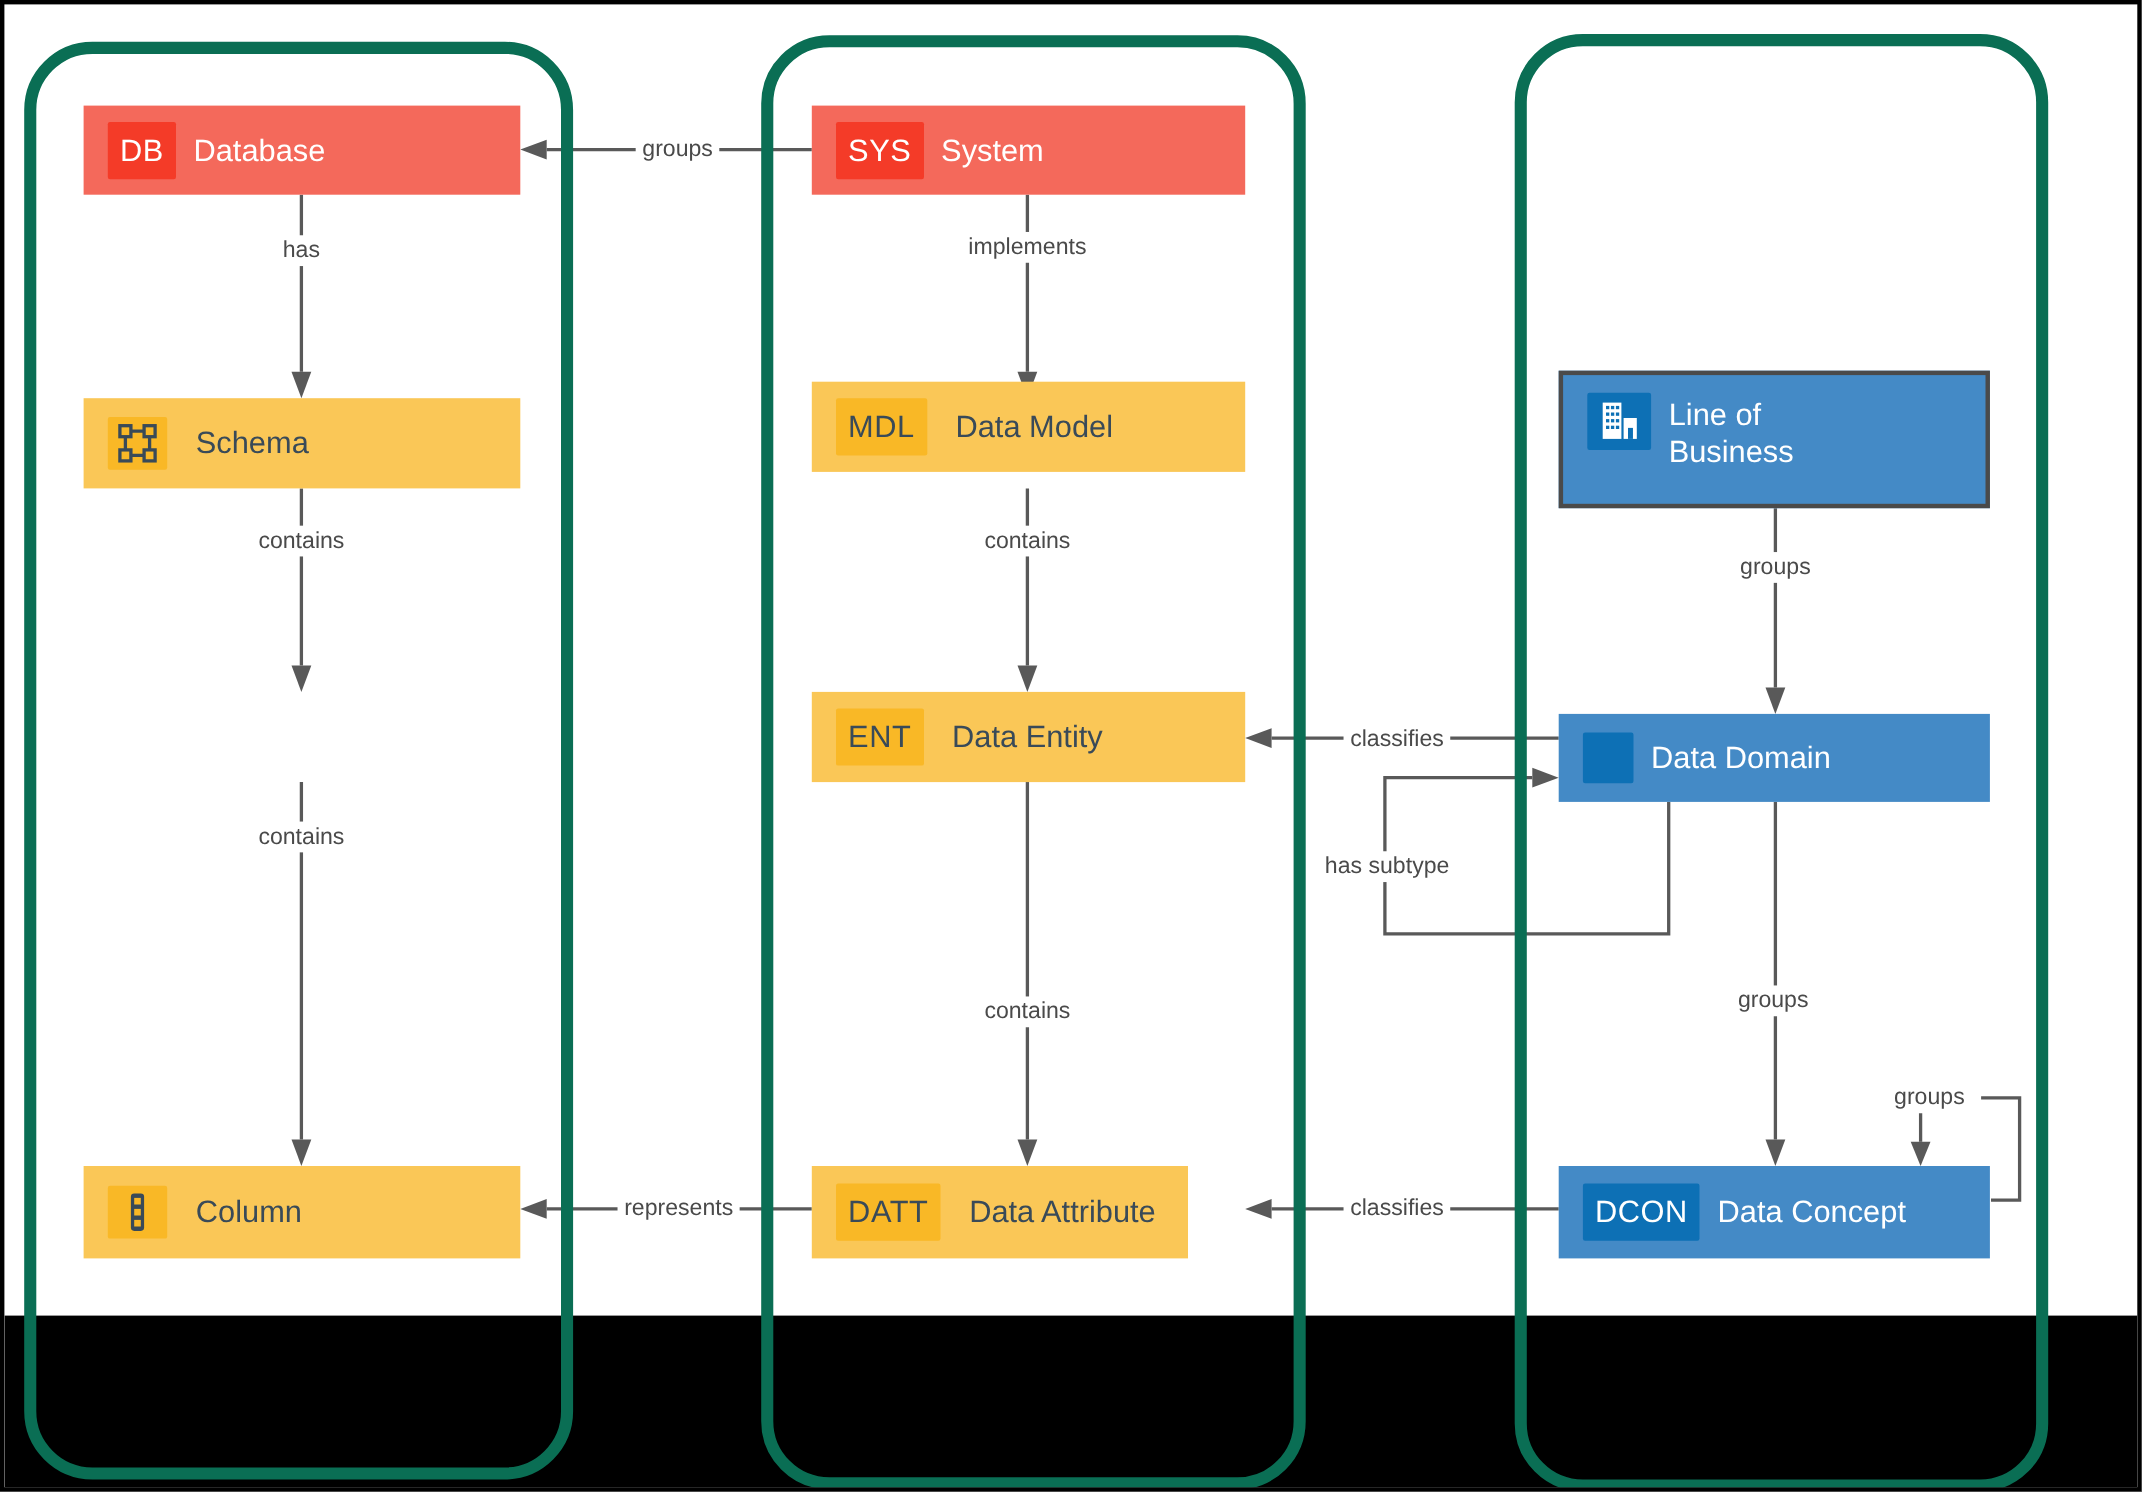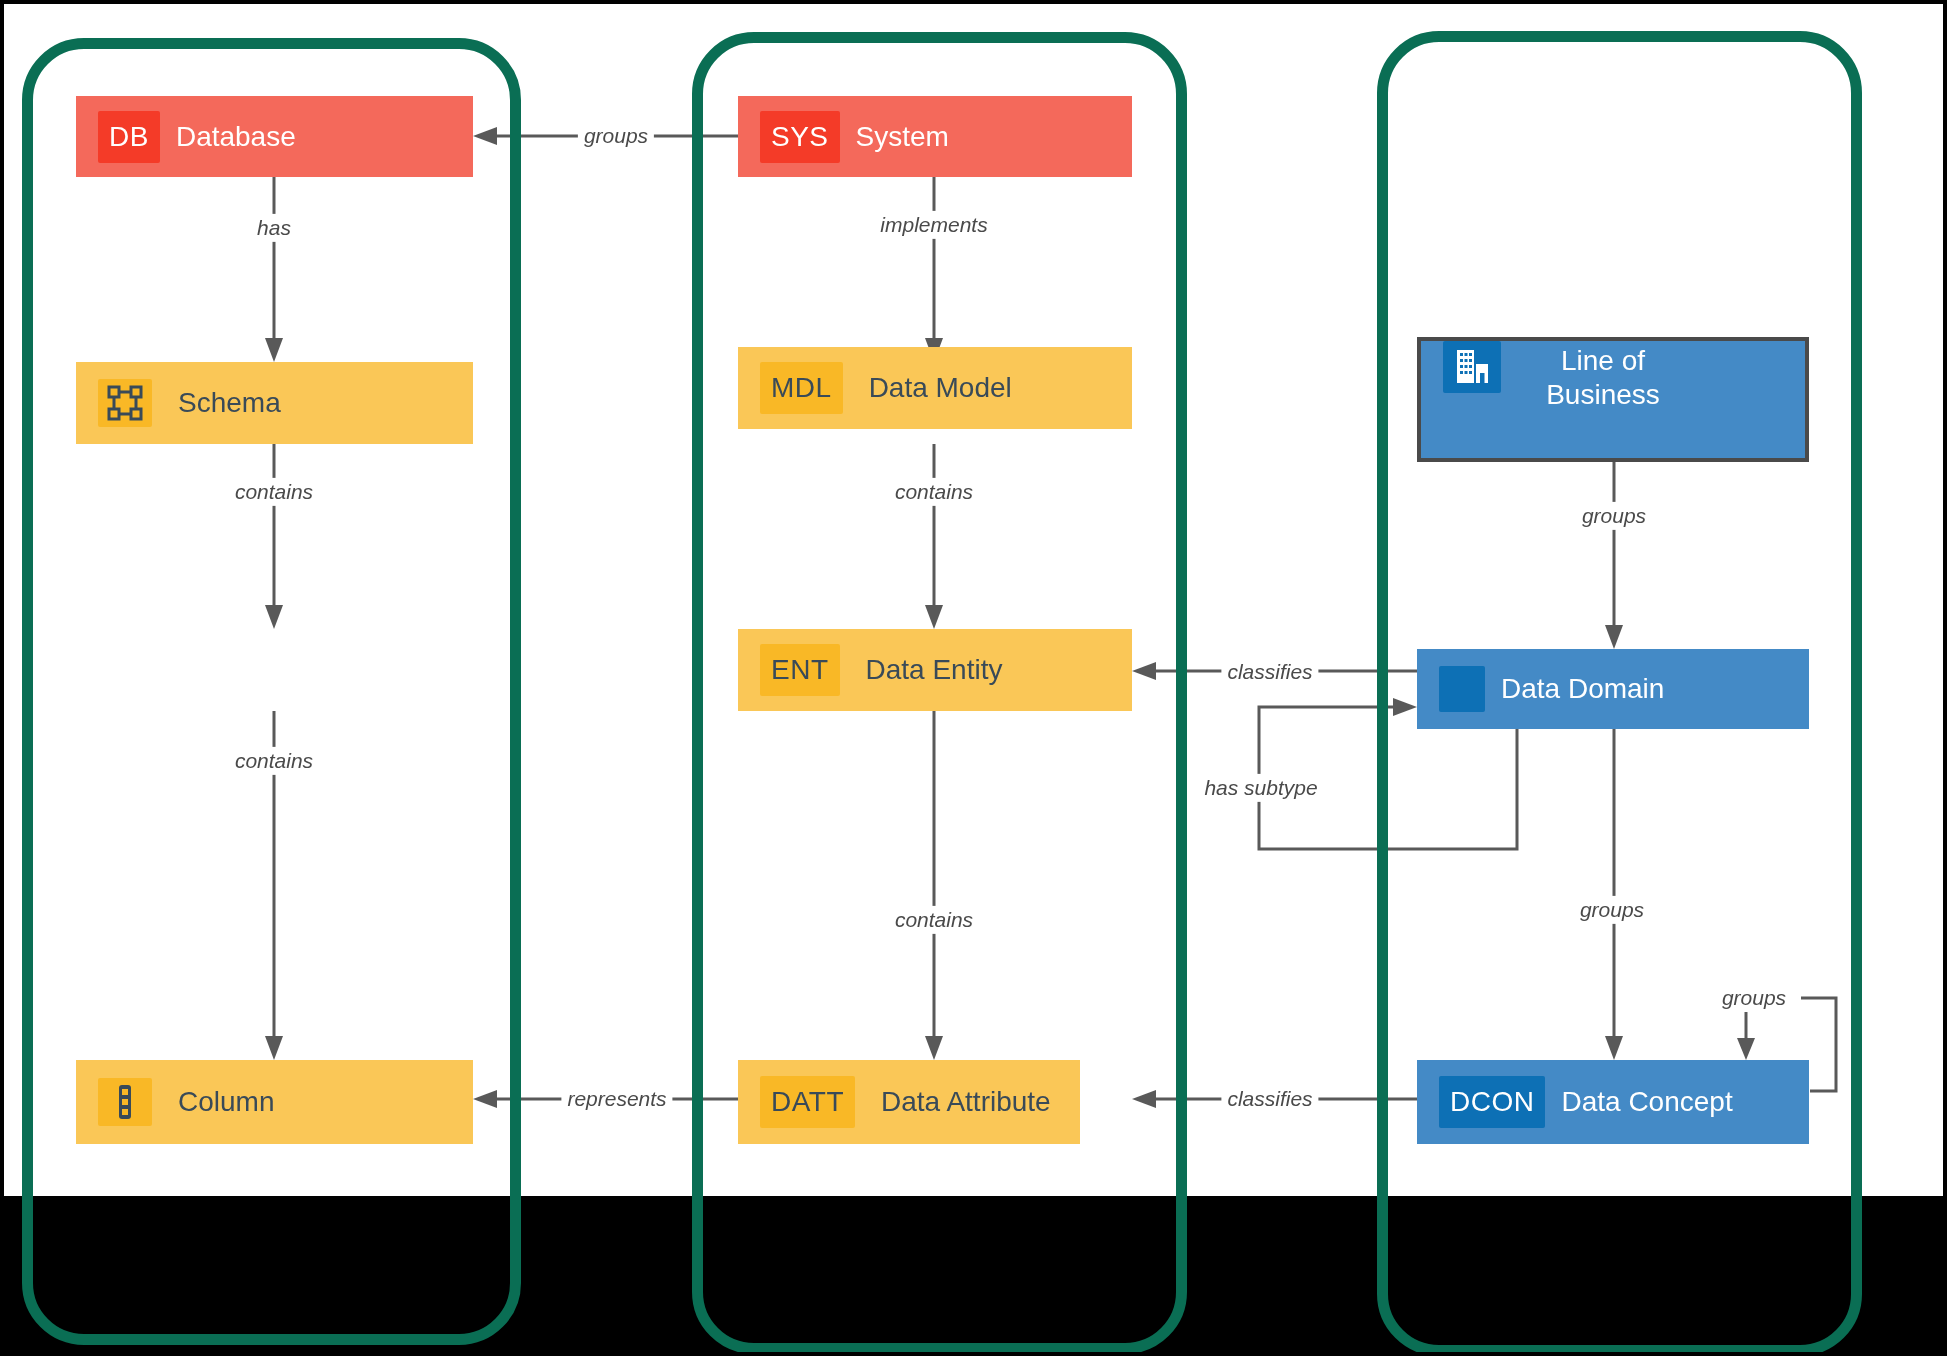--- a/index.html
+++ b/index.html
@@ -9,21 +9,21 @@
     border:4px solid #000;box-sizing:border-box;overflow:hidden;
     font-family:"Liberation Sans",sans-serif;
   }
   #bottom-band{position:absolute;left:0;top:1192px;width:100%;height:164px;background:var(--bottom_band,#000);z-index:1;}
   svg.edge-layer{position:absolute;left:0;top:0;z-index:2;}
   svg.edge-layer path{fill:none;stroke:var(--edge_gray,#595959);stroke-width:3px;}
   svg.edge-layer polygon{fill:var(--edge_gray,#595959);stroke:none;}
   .edge-label{
     position:absolute;transform:translate(-50%,-50%);
     background:#fff;padding:1px 6px;font-size:21px;line-height:1.25;
-    color:var(--edge_label,#4a4a4a);white-space:nowrap;z-index:3;font-style:italic;
+    color:var(--edge_label,#4a4a4a);white-space:nowrap;z-index:3;
   }
   .node{
     position:absolute;display:flex;align-items:center;gap:16px;
     padding-left:22px;box-sizing:border-box;z-index:4;
   }
   .node.red{background:var(--node_red,#F4695B);color:#fff;}
   .node.yellow{background:var(--node_yellow,#FAC757);color:var(--title_dark,#394A58);gap:26px;}
   .node.blue{background:var(--node_blue,#448AC6);color:#fff;}
   .node .title{font-size:28px;font-weight:normal;}
   .badge{
@@ -34,23 +34,22 @@
   .badge.yellow{background:var(--badge_yellow,#F9B826);color:var(--title_dark,#394A58);}
   .badge.blue{background:var(--badge_blue,#0D70B5);color:#fff;text-align:right;}
   .icon-badge{
     width:54px;height:48px;border-radius:2px;flex:0 0 auto;
     display:flex;align-items:center;justify-content:center;
     background:var(--badge_yellow,#F9B826);
   }
   .icon-badge.blue{background:var(--badge_blue,#0D70B5);}
   .domain-square{width:46px;height:46px;border-radius:2px;background:var(--badge_blue,#0D70B5);flex:0 0 auto;}
   .node.lob{
-    align-items:flex-start;padding-top:0;
+    align-items:flex-start;padding-top:16px;
     border:4px solid var(--lob_border,#4A4A4A);
-    text-align:center;
   }
   .node.lob .icon-badge{width:58px;height:52px;}
   .node.lob .title{max-width:172px;line-height:1.22;margin-top:3px;}
   .group-outline{
     position:absolute;border:11px solid var(--group_green,#0A6E54);
     border-radius:62px;box-sizing:border-box;z-index:5;background:transparent;
     pointer-events:none;
   }
 </style>
 </head>

